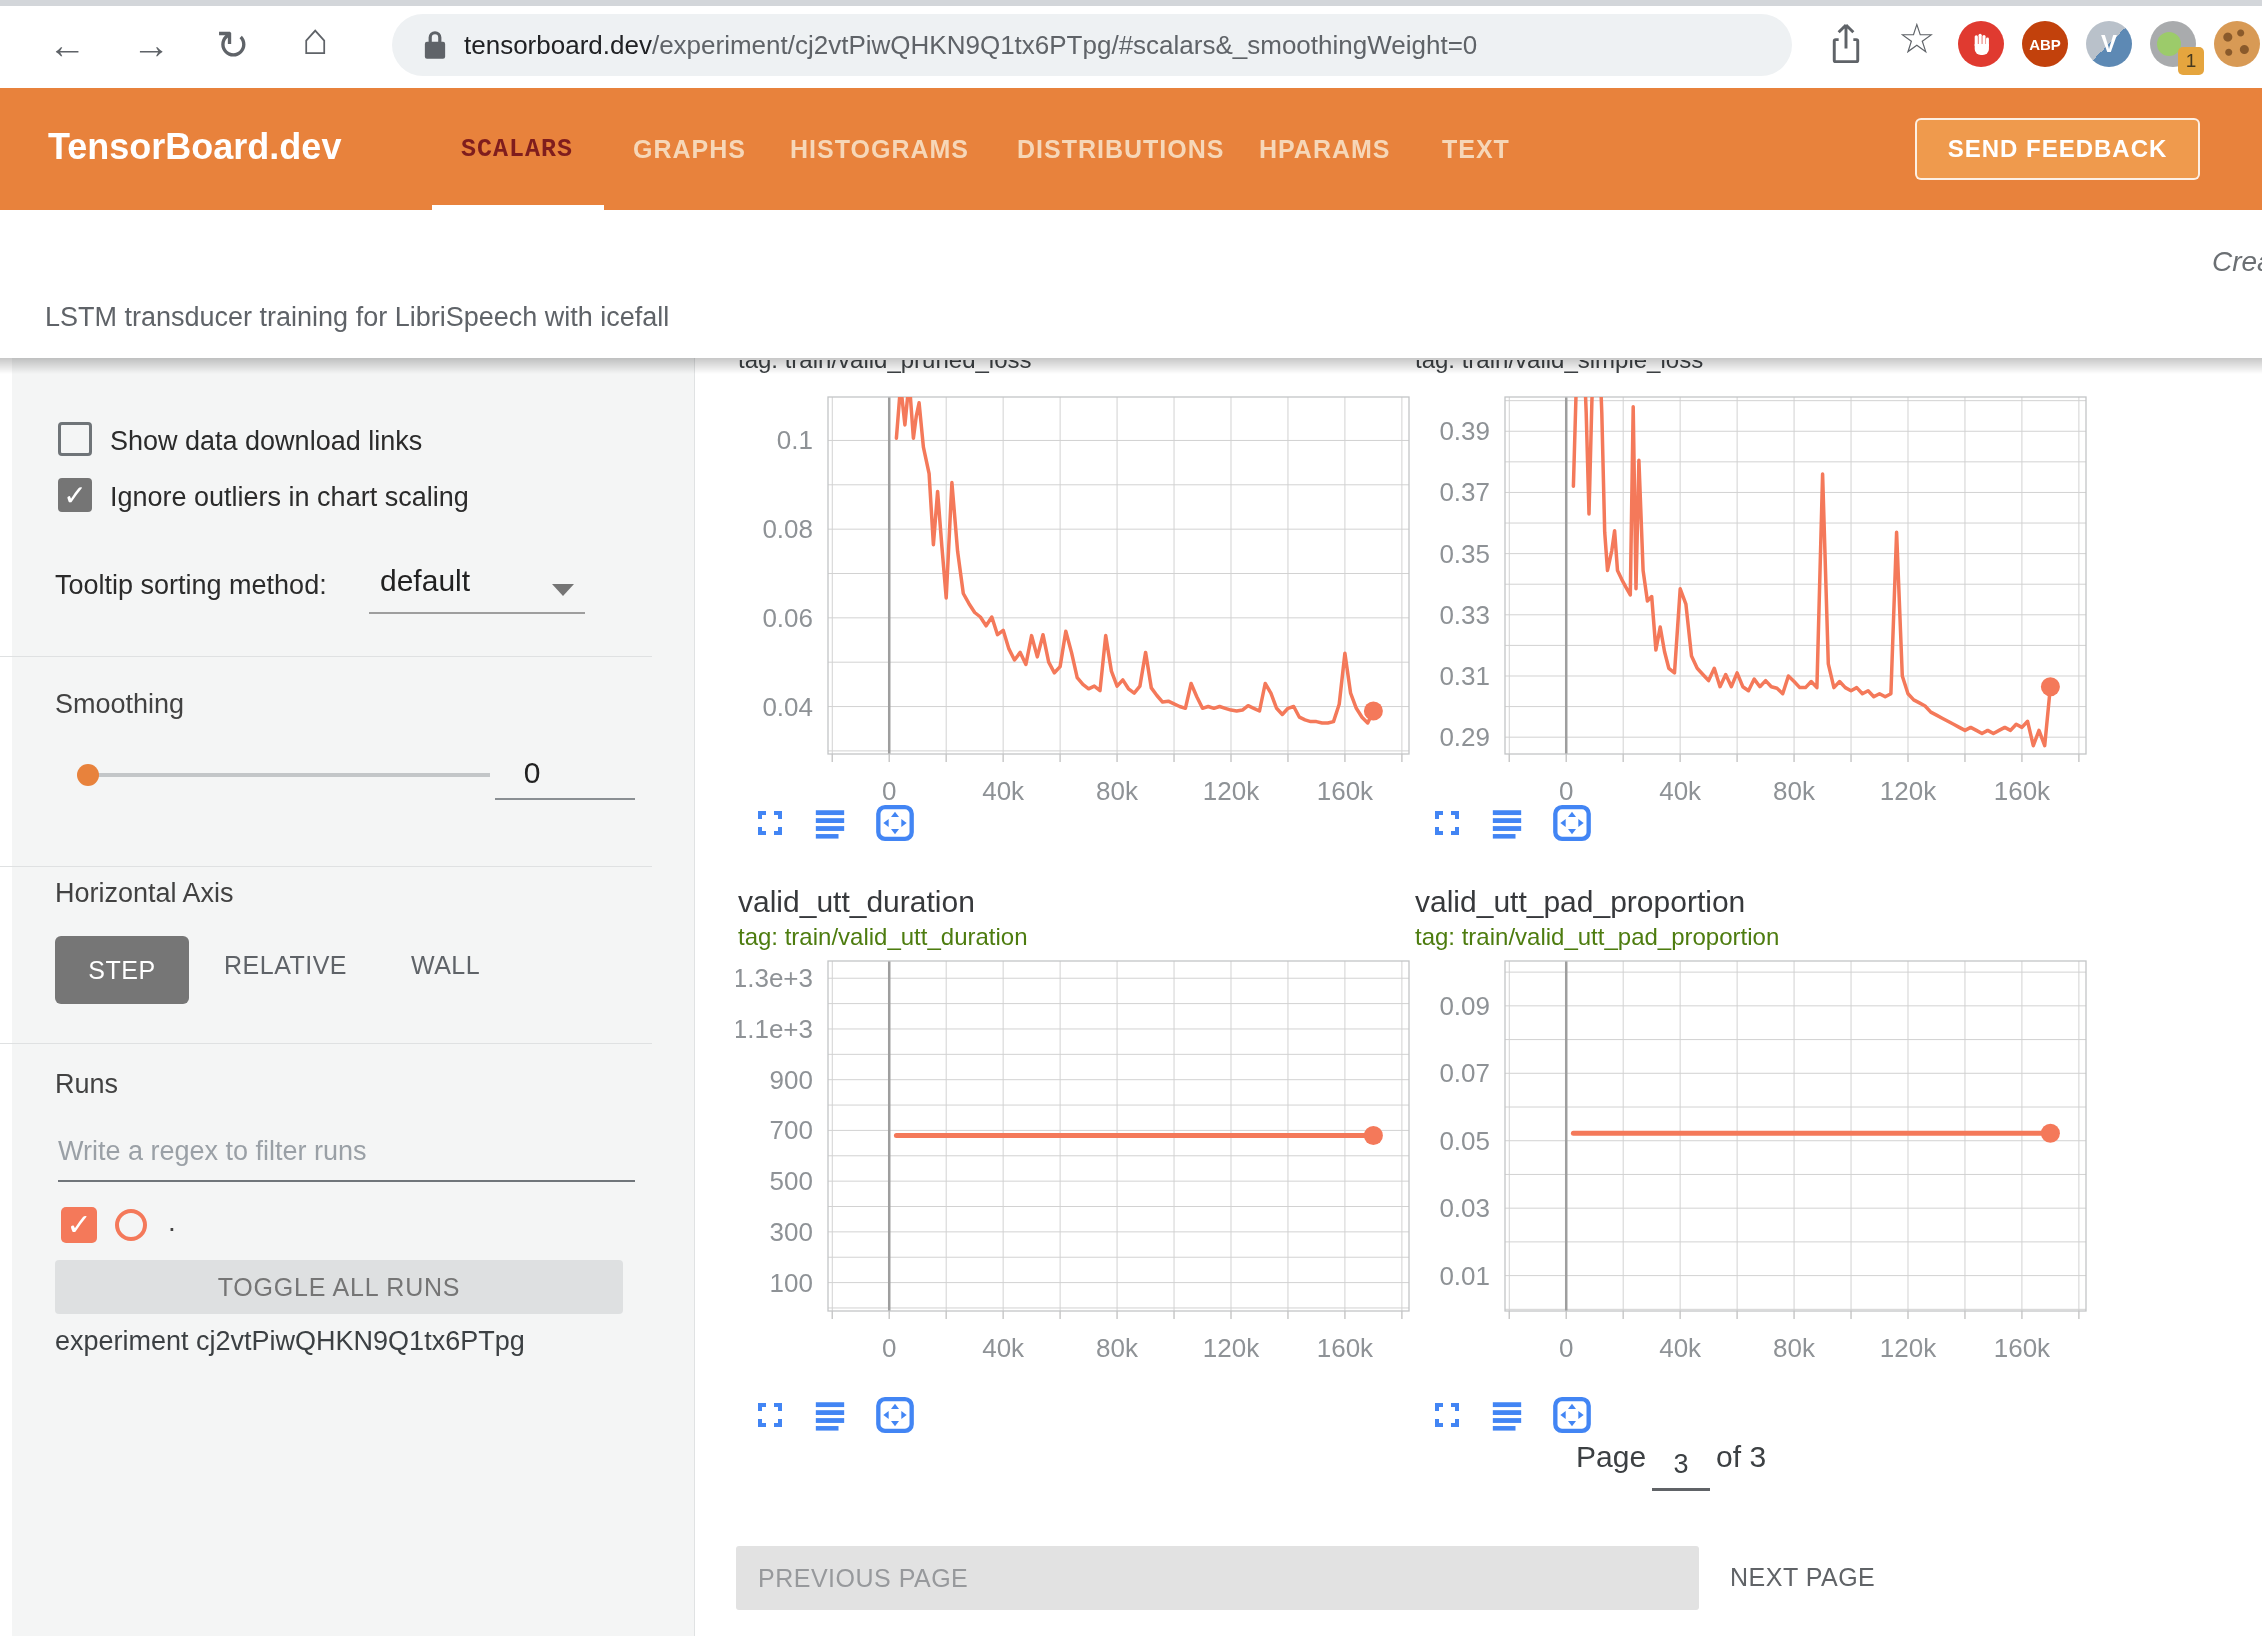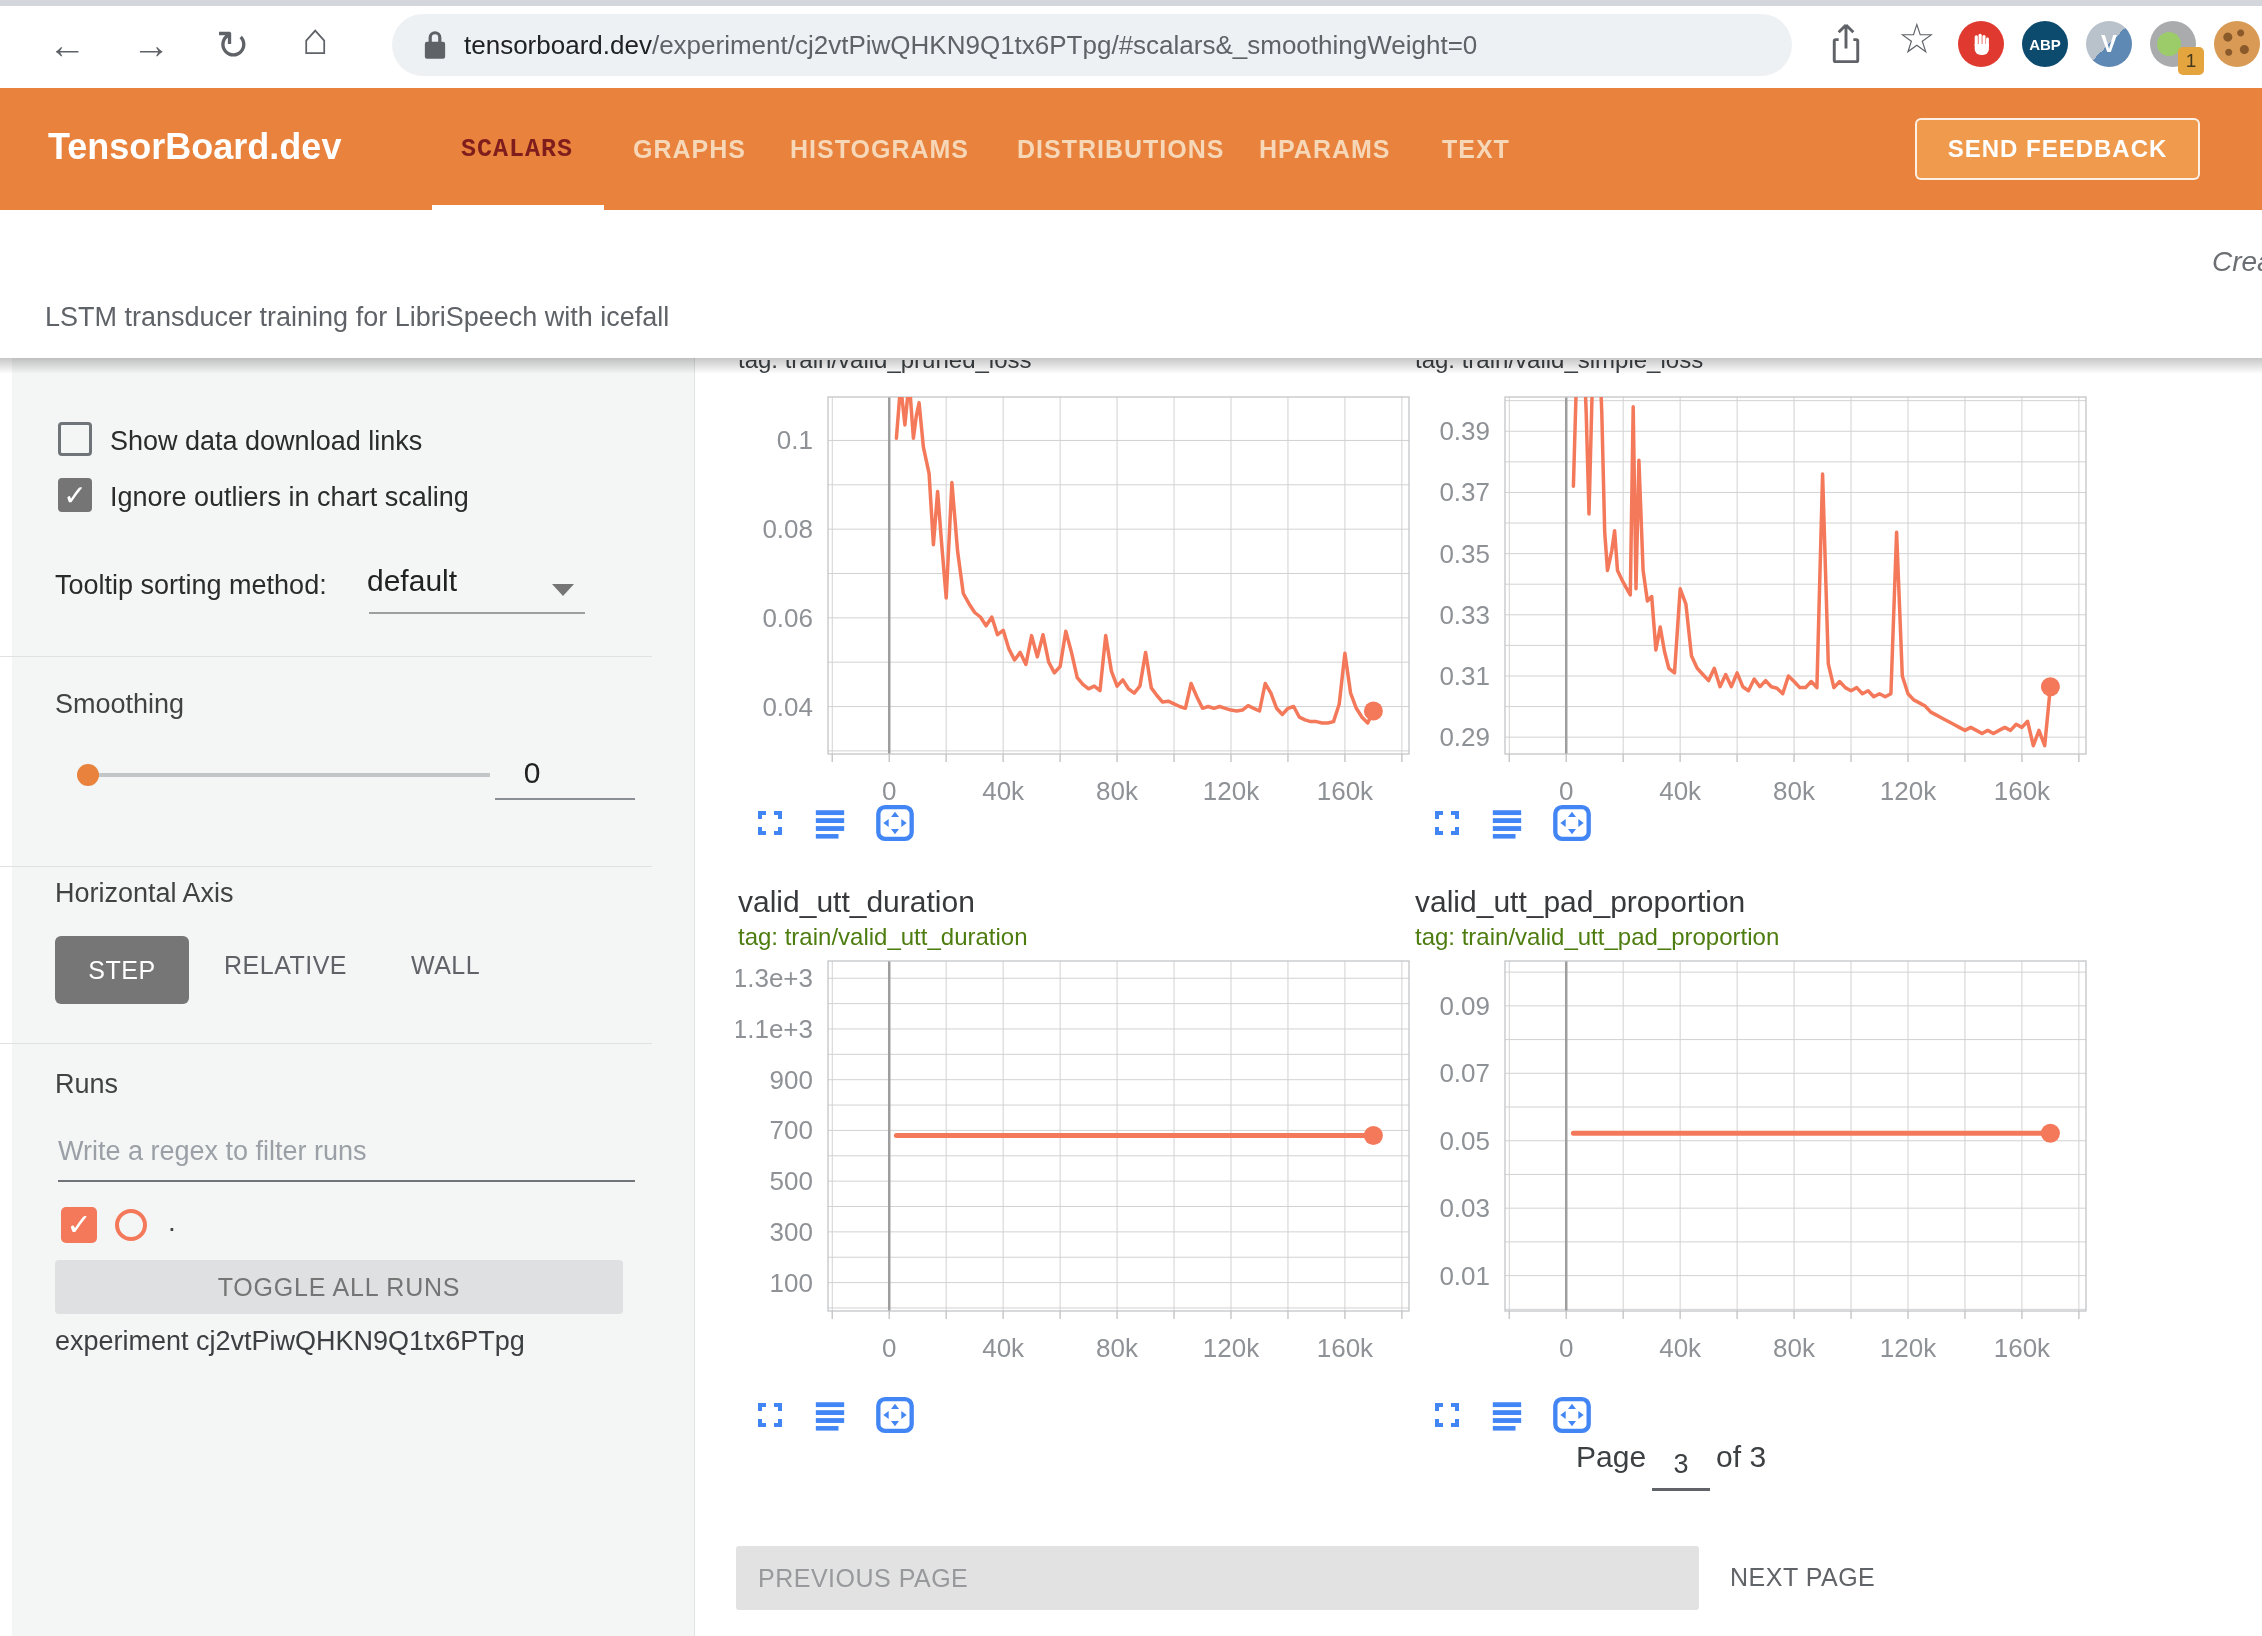--- a/index.html
+++ b/index.html
@@ -11,21 +11,21 @@
   .chrome { position:absolute; left:0; top:0; width:2262px; height:88px; background:#fff; }
   .chrome-strip { position:absolute; left:0; top:0; width:100%; height:6px; background:#d3d6da; }
   .nav-ic { position:absolute; top:24px; font-size:38px; color:#5f6368; line-height:42px; cursor:pointer; }
   .omnibox { position:absolute; left:392px; top:14px; width:1400px; height:62px; background:#eef1f3; border-radius:31px; display:flex; align-items:center; }
   .omnibox .lock { margin-left:30px; }
   .url { margin-left:16px; font-size:26px; white-space:nowrap; }
   .url .domain { color:#202124; }
   .url .path { color:#5f6368; }
   .chrome-right-ic { position:absolute; top:22px; color:#5f6368; }
   .ext { position:absolute; top:21px; width:46px; height:46px; border-radius:50%; display:flex; align-items:center; justify-content:center; }
-  .ext-abp { background:#0c4a6e; clip-path:polygon(30% 0,70% 0,100% 30%,100% 70%,70% 100%,30% 100%,0 70%,0 30%); color:#fff; font-size:15px; font-weight:bold; letter-spacing:0; }
+  .ext-abp { background:#c2410c; clip-path:polygon(30% 0,70% 0,100% 30%,100% 70%,70% 100%,30% 100%,0 70%,0 30%); color:#fff; font-size:15px; font-weight:bold; letter-spacing:0; }
   .ext-adblock { background:#e03a30; }
   .ext-v { background:linear-gradient(135deg,#b9c1ca 50%,#5d89b4 50%); color:#fff; font-size:24px; font-weight:bold; }
   .ext-priv { background:#a9abad; position:absolute; }
   .ext-priv .greendot { width:24px; height:24px; border-radius:50%; background:#9ccb6a; margin-right:8px; }
   .ext-badge { position:absolute; right:-8px; bottom:-8px; width:26px; height:28px; background:#e5a53e; border-radius:5px; color:#46391f; font-size:19px; display:flex; align-items:center; justify-content:center; }
   .ext-cookie { background:
       radial-gradient(circle at 30% 35%, #8a5a2b 4px, transparent 5px),
       radial-gradient(circle at 66% 62%, #8a5a2b 4px, transparent 5px),
       radial-gradient(circle at 58% 26%, #8a5a2b 3px, transparent 4px),
       radial-gradient(circle at 32% 68%, #8a5a2b 3px, transparent 4px),
@@ -45,21 +45,21 @@
   .description { position:absolute; left:45px; top:92px; font-size:27px; color:#5f6368; }
   .scroll-shadow { position:absolute; left:0; top:358px; width:2262px; height:16px; background:linear-gradient(rgba(0,0,0,0.22), rgba(0,0,0,0)); z-index:5; pointer-events:none; }
 
   
   .sidebar { position:absolute; left:12px; top:358px; width:683px; height:1278px; background:#f4f5f5; border-right:1px solid #e0e2e3; }
   .divider { position:absolute; left:-12px; width:652px; height:1px; background:#dfe1e2; }
   .cbx { position:absolute; left:46px; width:34px; height:34px; border:3px solid #6f7478; border-radius:4px; background:transparent; cursor:pointer; }
   .cbx.checked { background:#757575; border-color:#757575; color:#fff; font-size:28px; line-height:30px; text-align:center; }
   .cbx-label { position:absolute; left:98px; font-size:27px; color:#2b2b2b; }
   .s-label { position:absolute; left:43px; font-size:27px; color:#424242; }
-  .tt-value { position:absolute; left:355px; top:206px; font-size:30px; color:#212121; cursor:pointer; }
+  .tt-value { position:absolute; left:368px; top:206px; font-size:30px; color:#212121; cursor:pointer; }
   .tt-underline { position:absolute; left:357px; top:254px; width:216px; height:2px; background:#9e9e9e; }
   .tt-arrow { position:absolute; left:540px; top:226px; width:0; height:0; border-left:11px solid transparent; border-right:11px solid transparent; border-top:12px solid #757575; cursor:pointer; }
   .slider-track { position:absolute; left:76px; top:415px; width:402px; height:4px; background:#c3c6c8; cursor:pointer; }
   .slider-thumb { position:absolute; left:65px; top:406px; width:22px; height:22px; border-radius:50%; background:#e8823c; cursor:pointer; }
   .smooth-value { position:absolute; left:495px; top:398px; width:50px; text-align:center; font-size:30px; color:#212121; }
   .smooth-underline { position:absolute; left:483px; top:440px; width:140px; height:2px; background:#8a8f93; }
   .axis-btn-step { position:absolute; left:43px; top:578px; width:134px; height:68px; background:#767676; border-radius:6px; color:#fff; font-size:25px; letter-spacing:0.5px; display:flex; align-items:center; justify-content:center; cursor:pointer; }
   .axis-btn-flat { position:absolute; top:593px; font-size:25px; letter-spacing:0.5px; color:#5f6368; cursor:pointer; }
   .regex-input { position:absolute; left:46px; top:778px; font-size:27px; color:#9aa0a6; cursor:text; }
   .regex-underline { position:absolute; left:46px; top:822px; width:577px; height:2px; background:#70757a; }

